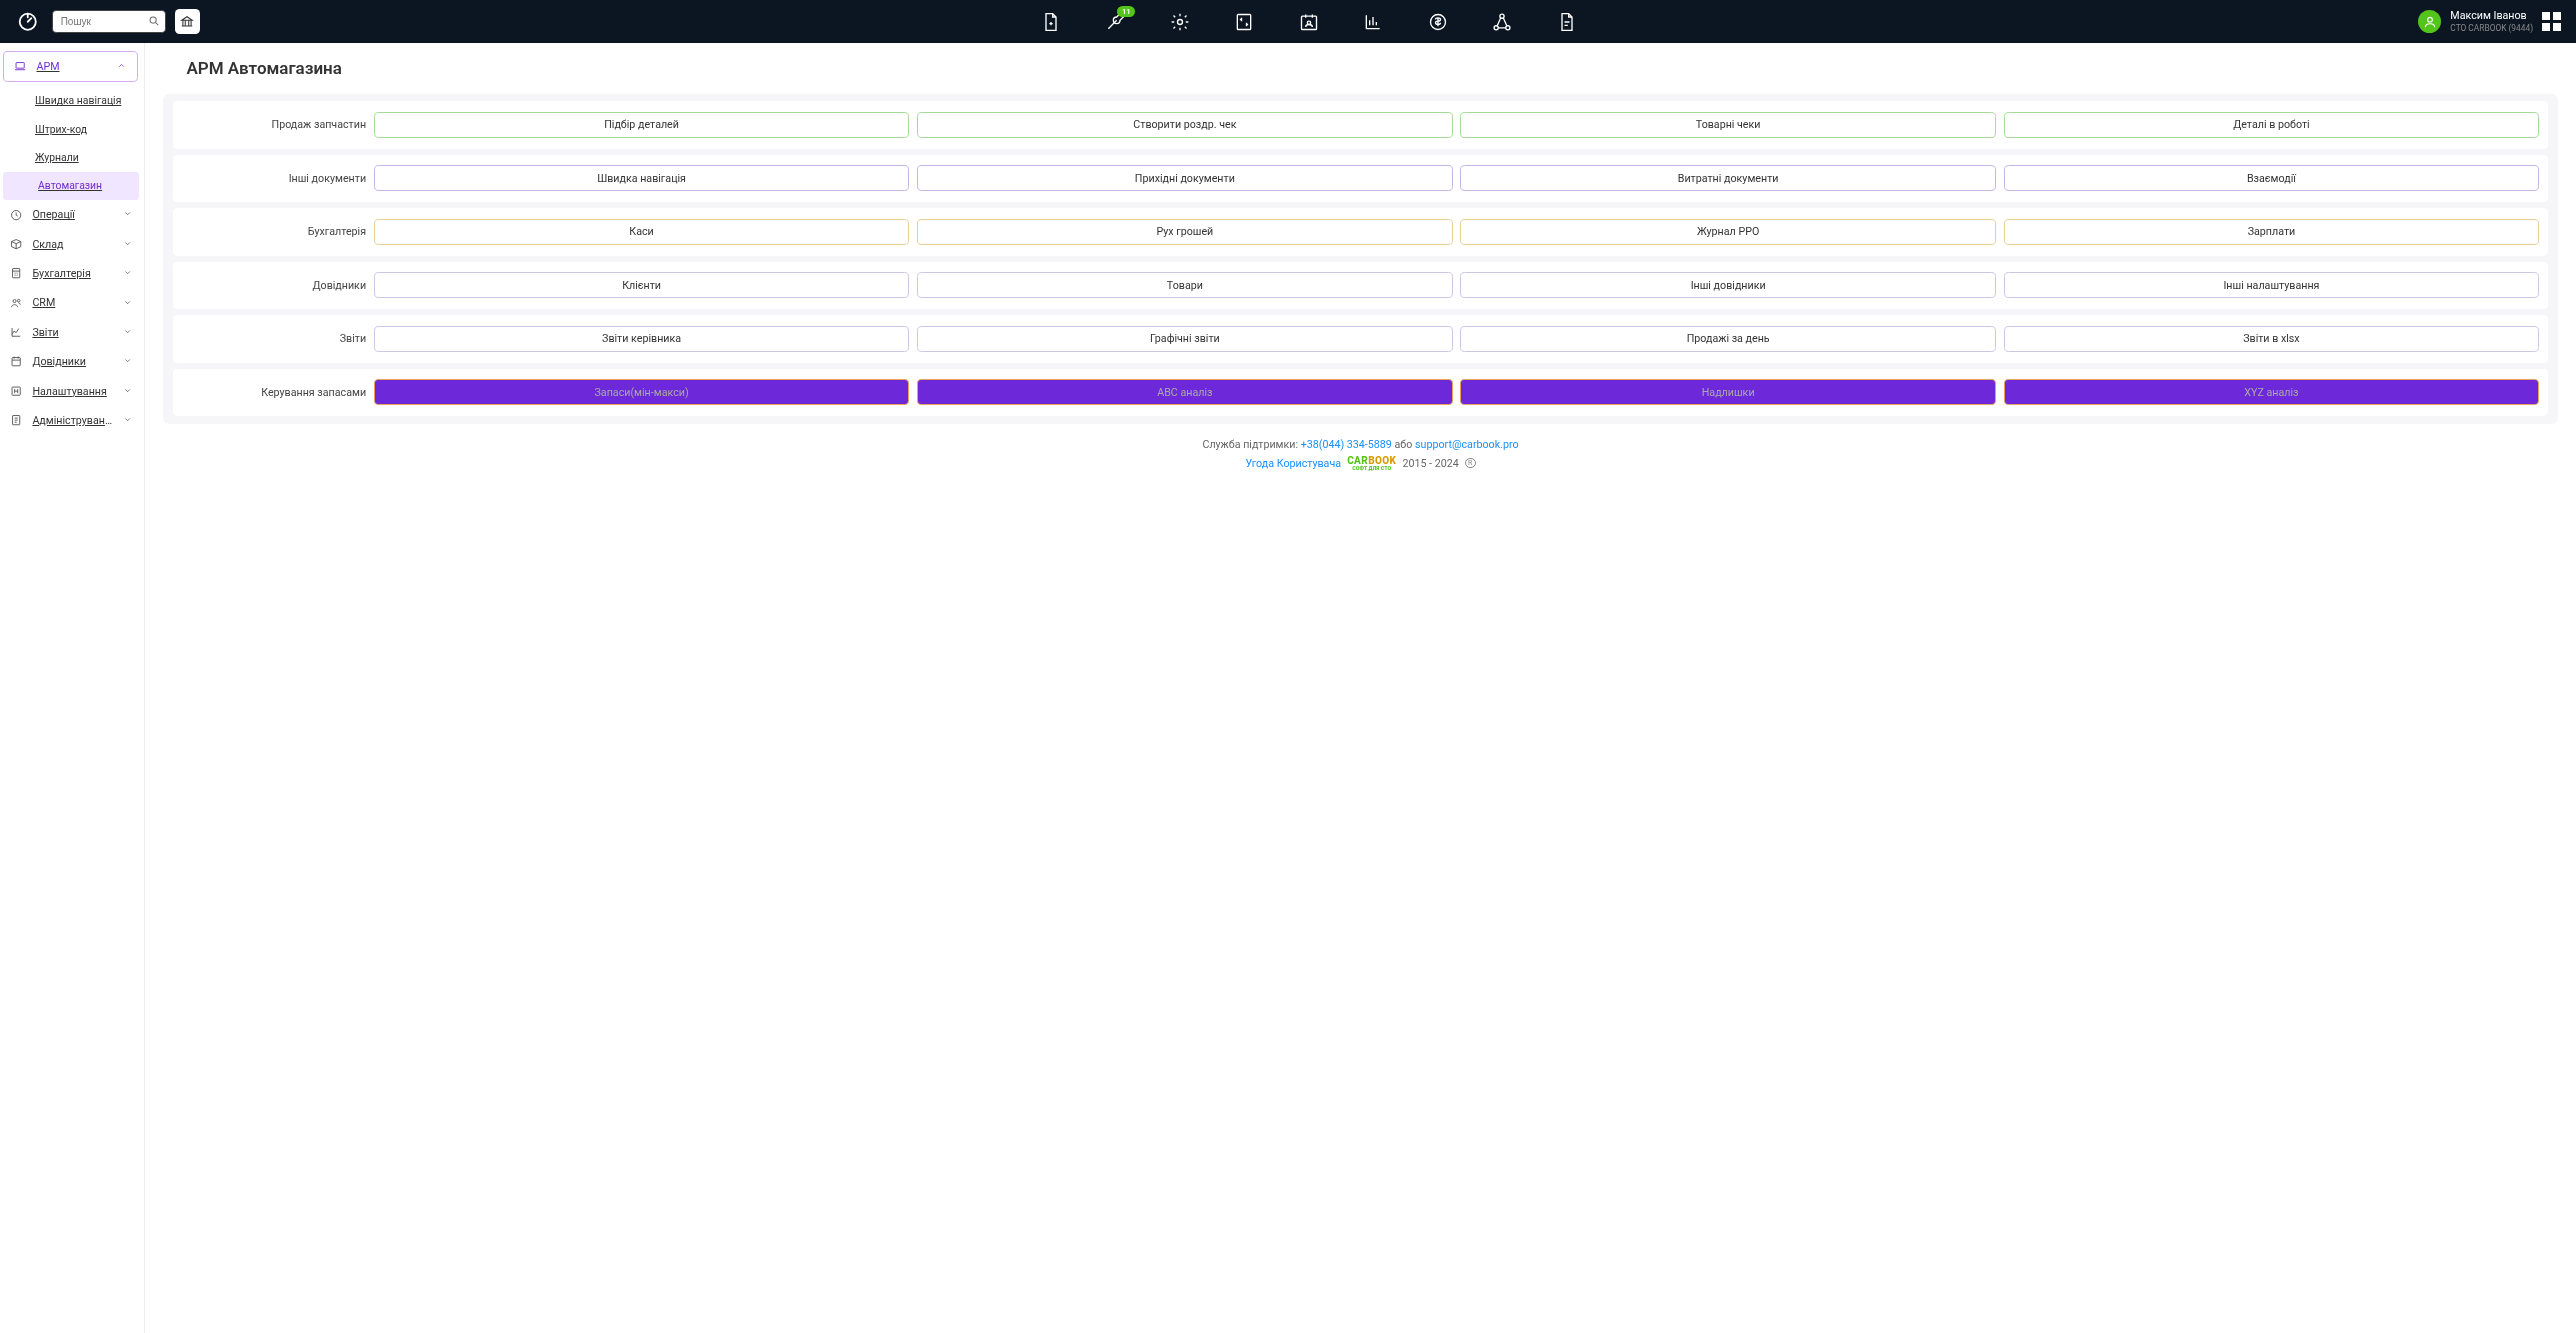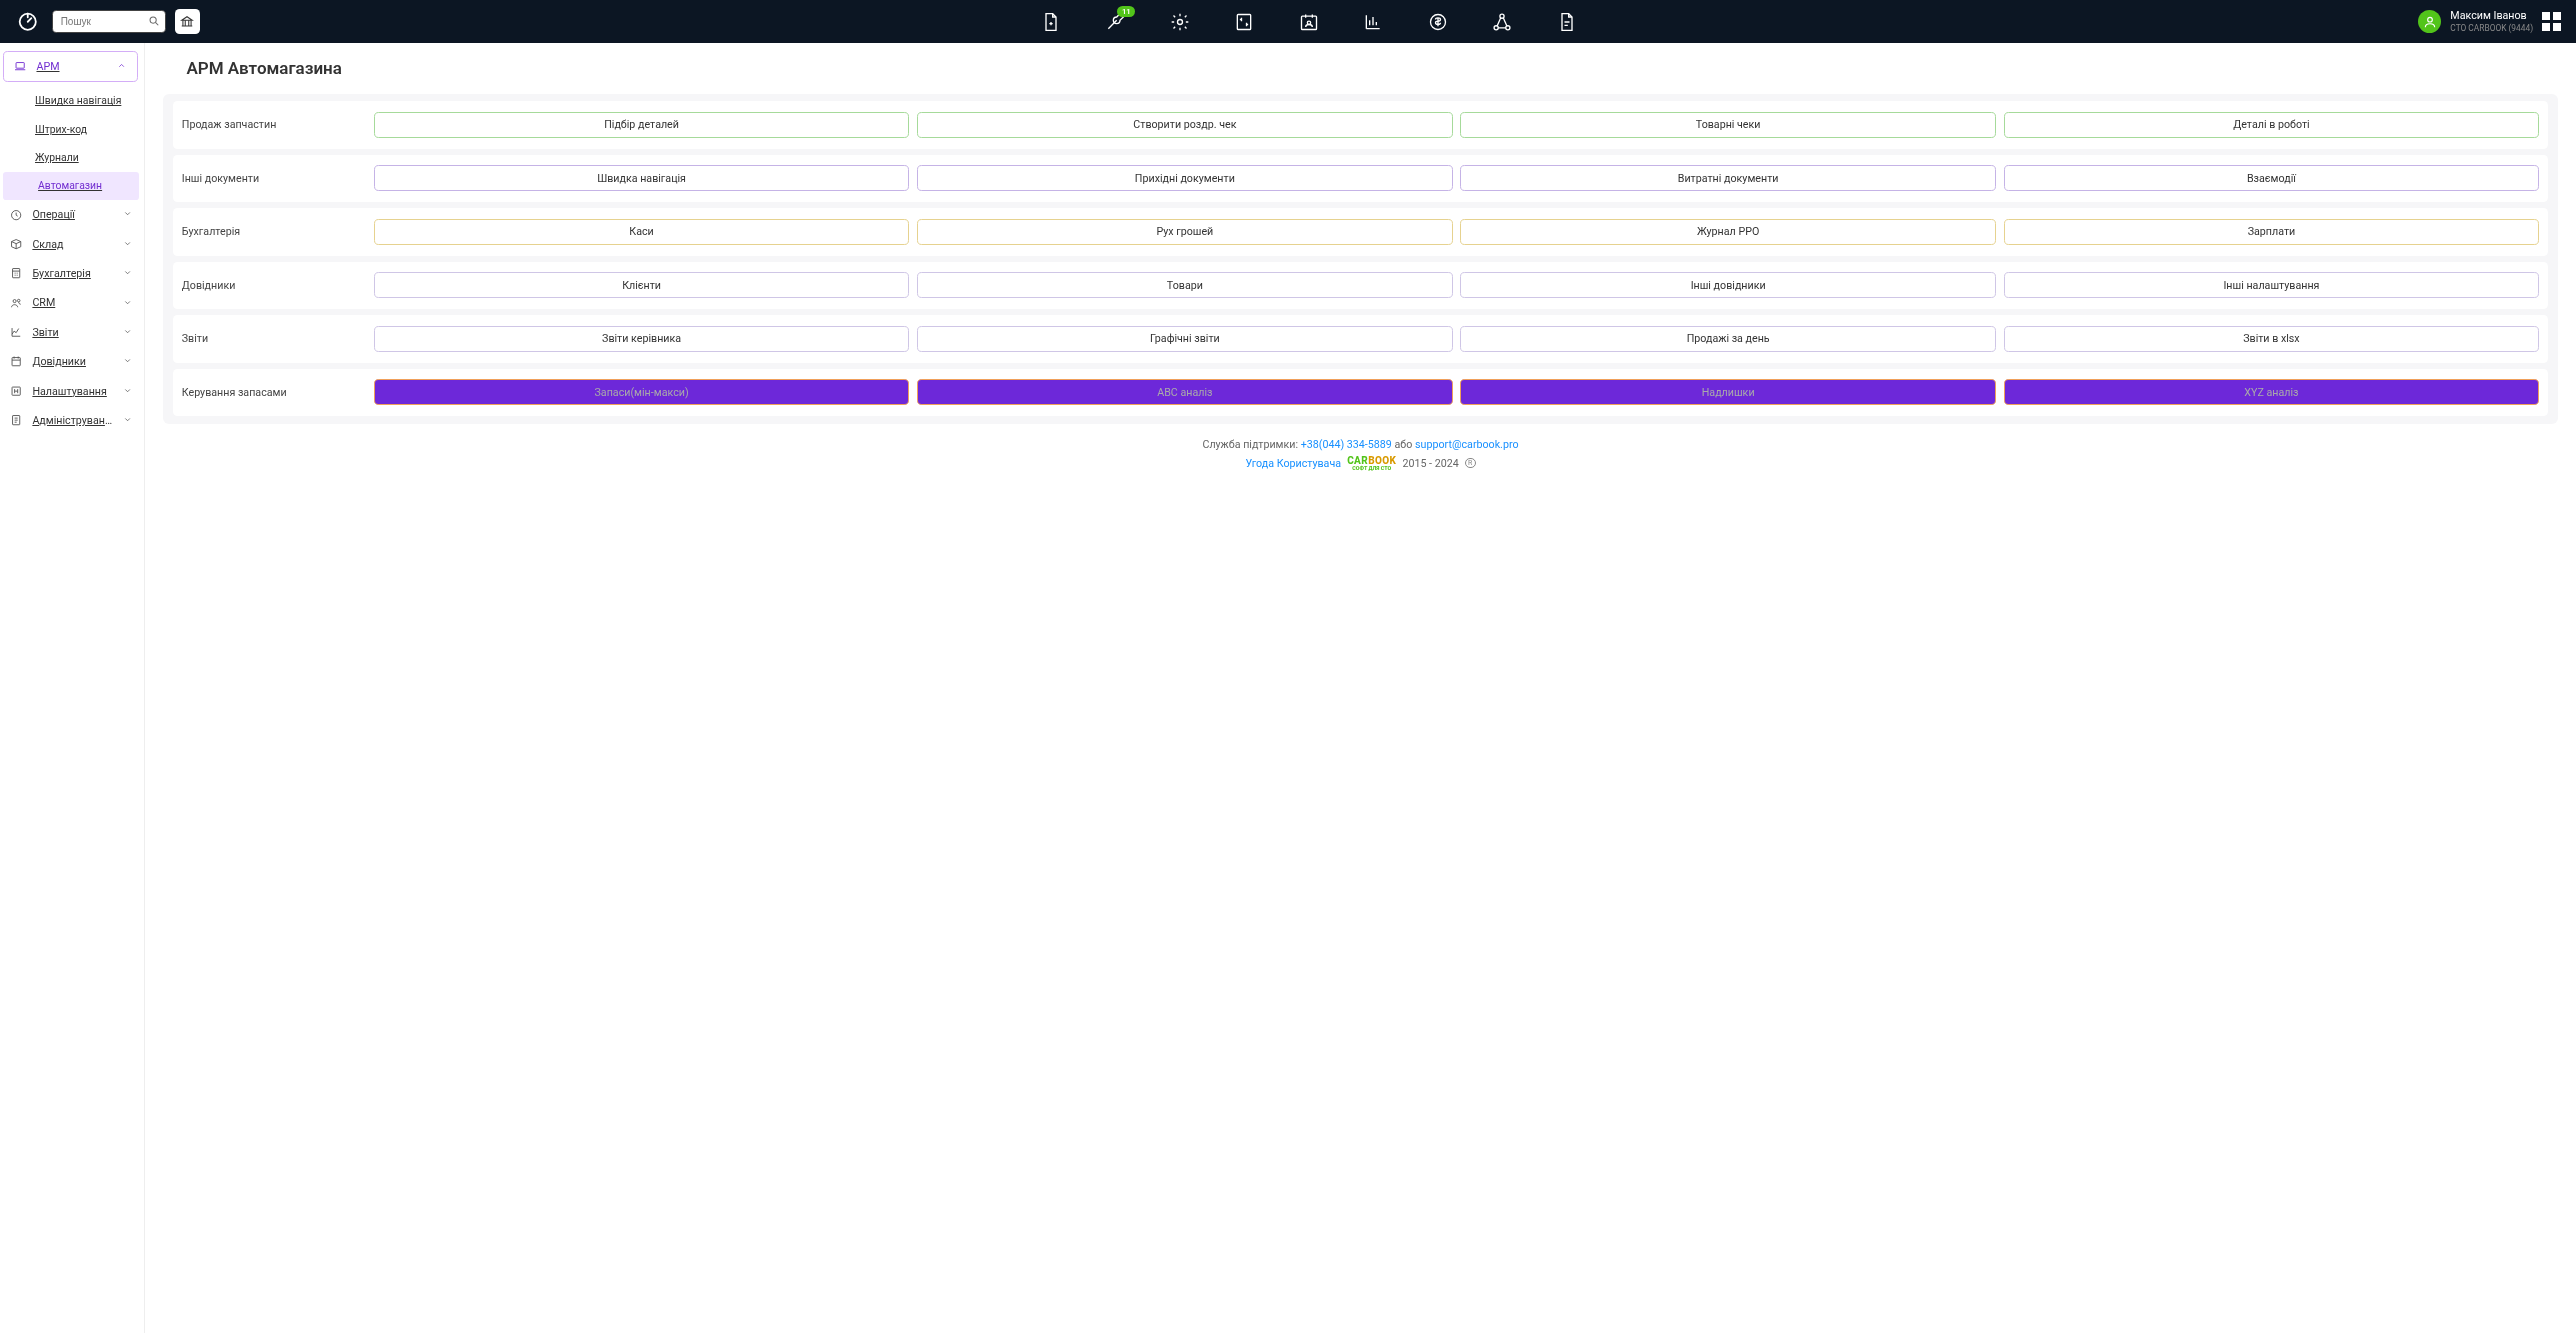--- a/index.html
+++ b/index.html
@@ -37,21 +37,21 @@
     .side-item.primary .side-icon { color: #722ed1; }
     .side-label { flex: 1; overflow:hidden; text-overflow:ellipsis; white-space:nowrap; }
     .chev { width: 10.7px; height: 10.7px; color: #555; }
     
     
     .main { flex: 1; padding: 15.3px 18.4px; background: #fff;}
     .page-title { font-size: 17px; font-weight: 600; margin-bottom: 15.3px; margin-left: 23px; }
     .panel { background: #f6f6f8; border-radius: 6.1px; padding: 7.7px 9.2px; }
     .section-row { display: flex; align-items: center; background: #fff; border-radius: 4.6px; padding: 10.7px 9.2px; margin-bottom: 6.1px; }
     .section-row:last-child { margin-bottom: 0;}
-    .sec-label { width: 192px; font-size: 10.7px; color: #444; padding-right:7.7px;}
+    .sec-label { width: 192px; font-size: 10.7px; color: #444; padding-right:7.7px;text-align:right;}
     .btn-group { flex: 1; display: grid; grid-template-columns: repeat(4, 1fr); gap: 7.7px; }
     .action-btn { height: 26px; border-radius: 4.6px; background: #fff; cursor: pointer; font-size: 10.7px; display:flex; align-items:center; justify-content:center; }
     .b-green { border: 0.8px solid #a6da9a; color: #333; }
     .b-purple { border: 0.8px solid #c5b3e6; color: #333; }
     .b-yellow { border: 0.8px solid #e6d28f; color: #333; }
     .b-lightpurple { border: 0.8px solid #cfc6e6; color: #333; }
     .b-orange { border: 0.8px solid #f0a05a; color: #aaa; background: #6d28d9;}
     .action-btn.disabled { color:#aaa; cursor:default; }
     
     

